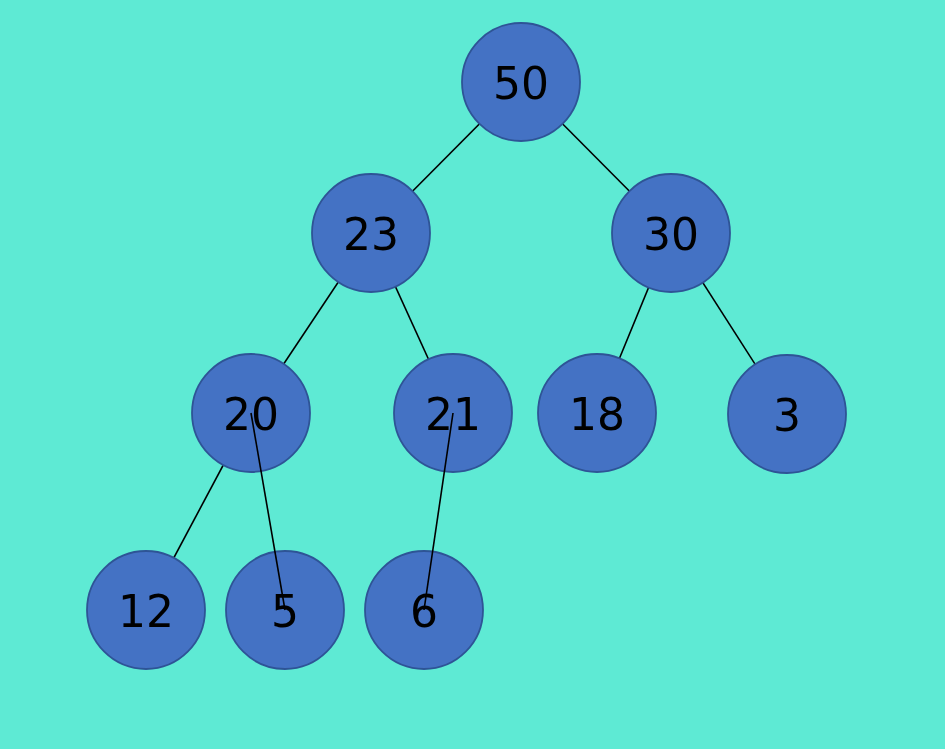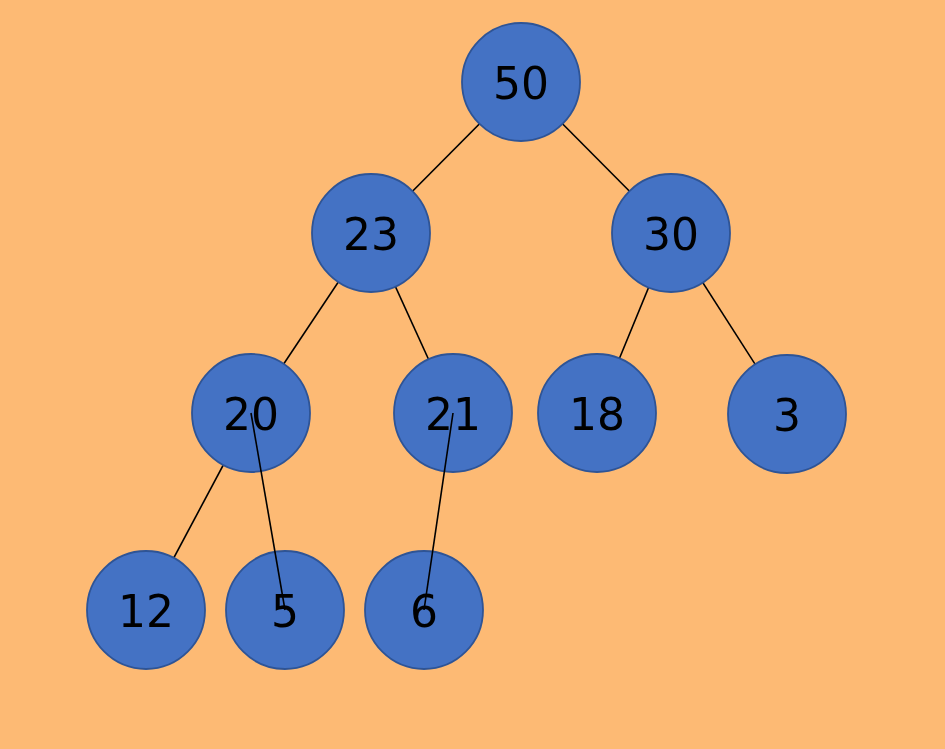--- a/index.html
+++ b/index.html
@@ -8,21 +8,21 @@
     padding: 0;
     background: #ffffff;
   }
   body {
     font-family: "Liberation Sans", sans-serif;
   }
   #canvas-wrap {
     position: relative;
     width: 945px;
     height: 749px;
-    background: #fdba74;
+    background: #5eead4;
     overflow: hidden;
   }
   #tree-svg {
     position: absolute;
     left: 0;
     top: 0;
     width: 945px;
     height: 749px;
     display: block;
   }

